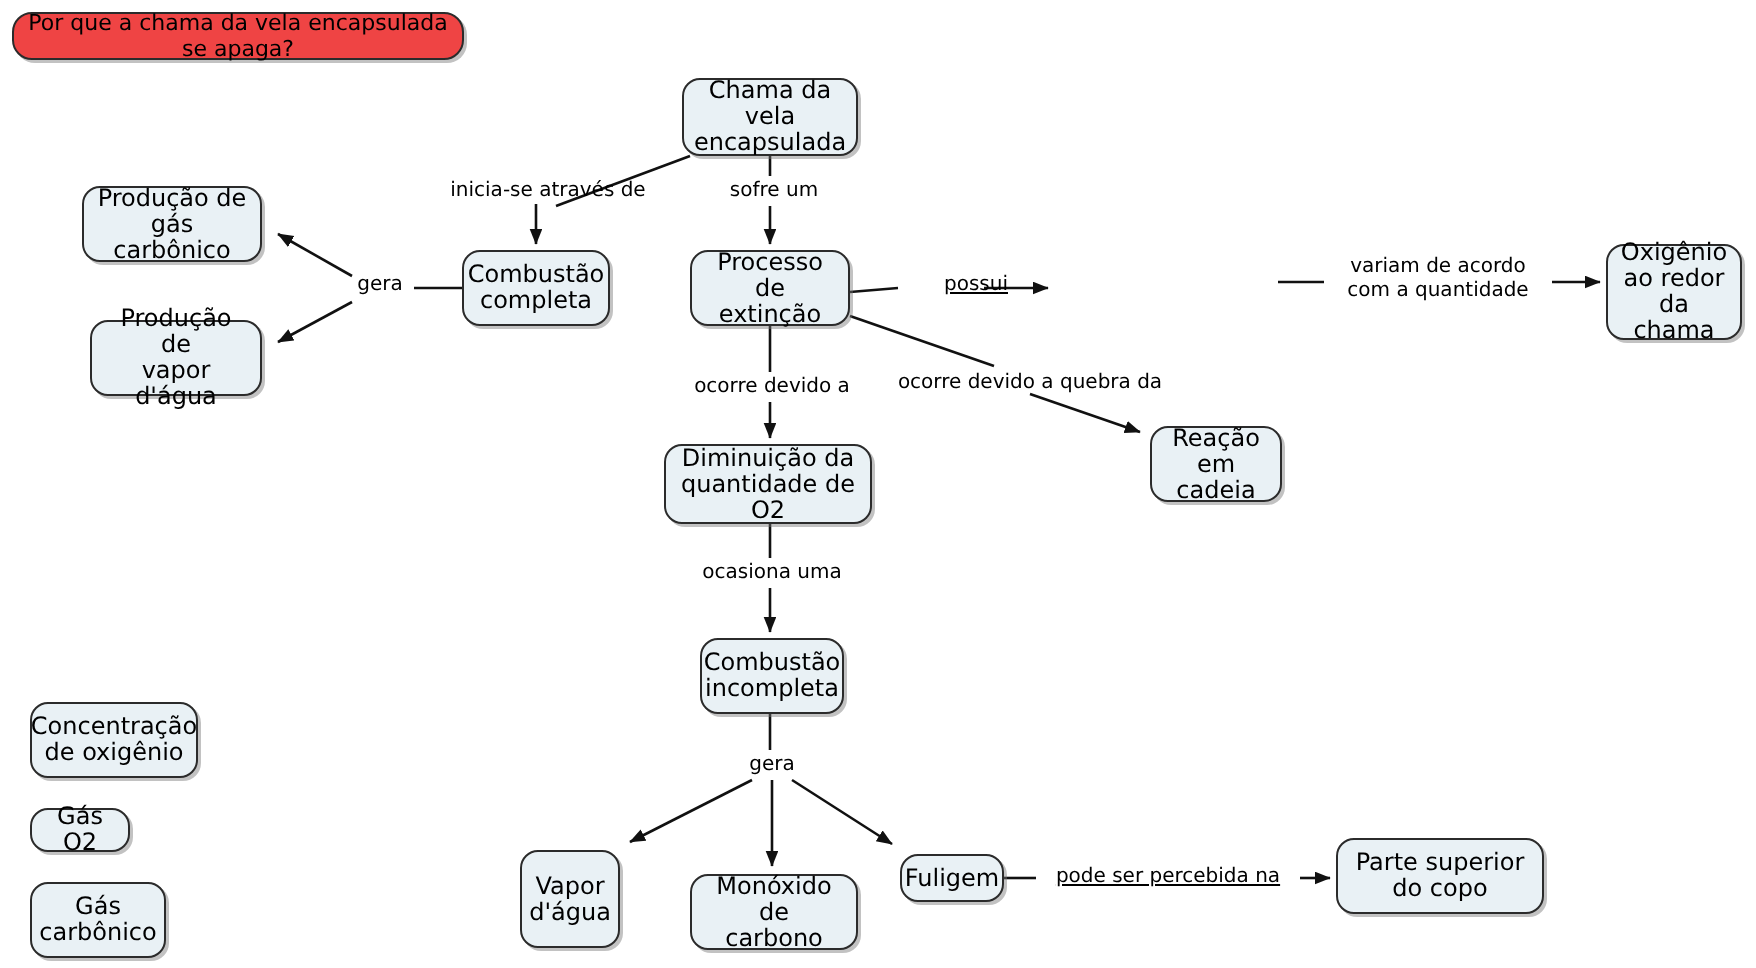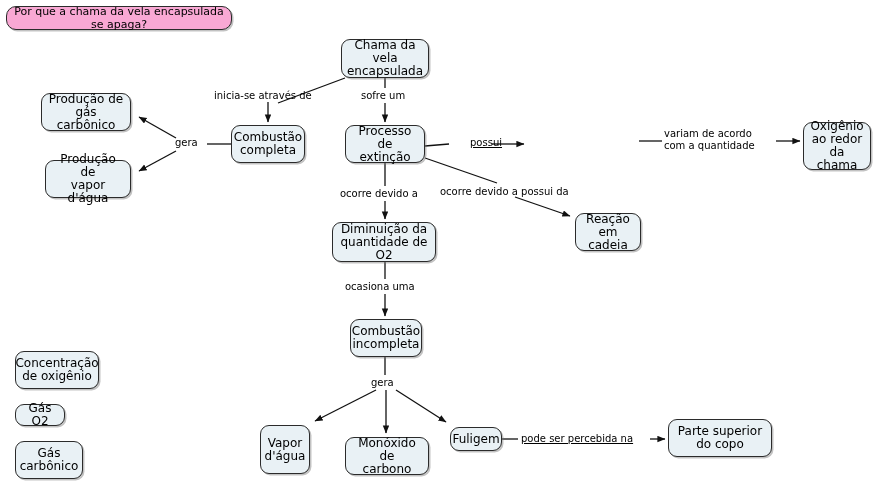--- a/index.html
+++ b/index.html
@@ -33,29 +33,30 @@
     align-items: center;
     justify-content: center;
     text-align: center;
     color: #000000;
     font-size: 12px;
     line-height: 13px;
     padding: 2px 5px;
     box-shadow: 1.5px 1.5px 0 rgba(120,120,120,0.45);
   }
   .node.question {
-    background: #f9a8d4;
+    background: #ef4444;
     border-radius: 10px;
     font-size: 11px;
   }
   .elabel {
     position: absolute;
     color: #000000;
     font-size: 10px;
     line-height: 12px;
+    text-align: center;
     white-space: pre;
     background: transparent;
   }
 </style>
 </head>
 <body>
 
 <div id="canvas">
 
   <svg id="edge-layer" viewBox="0 0 878 484">
@@ -146,21 +147,21 @@
   <div class="elabel" style="left:361px; top:90px; width:52px;">sofre um</div>
 
   <div class="elabel" style="left:175px; top:137px; width:30px;">gera</div>
 
   <div class="elabel" style="left:470px; top:137px; width:36px;text-decoration:underline;">possui</div>
 
   <div class="elabel" style="left:664px; top:128px; width:110px;">variam de acordo<br>com a quantidade</div>
 
   <div class="elabel" style="left:340px; top:188px; width:92px;">ocorre devido a</div>
 
-  <div class="elabel" style="left:440px; top:186px; width:150px;">ocorre devido a possui da</div>
+  <div class="elabel" style="left:440px; top:186px; width:150px;">ocorre devido a quebra da</div>
 
   <div class="elabel" style="left:345px; top:281px; width:82px;">ocasiona uma</div>
 
   <div class="elabel" style="left:371px; top:377px; width:30px;">gera</div>
 
   <div class="elabel" style="left:521px; top:433px; width:126px;text-decoration:underline;">pode ser percebida na</div>
 
 </div>
 
 </body></html>

